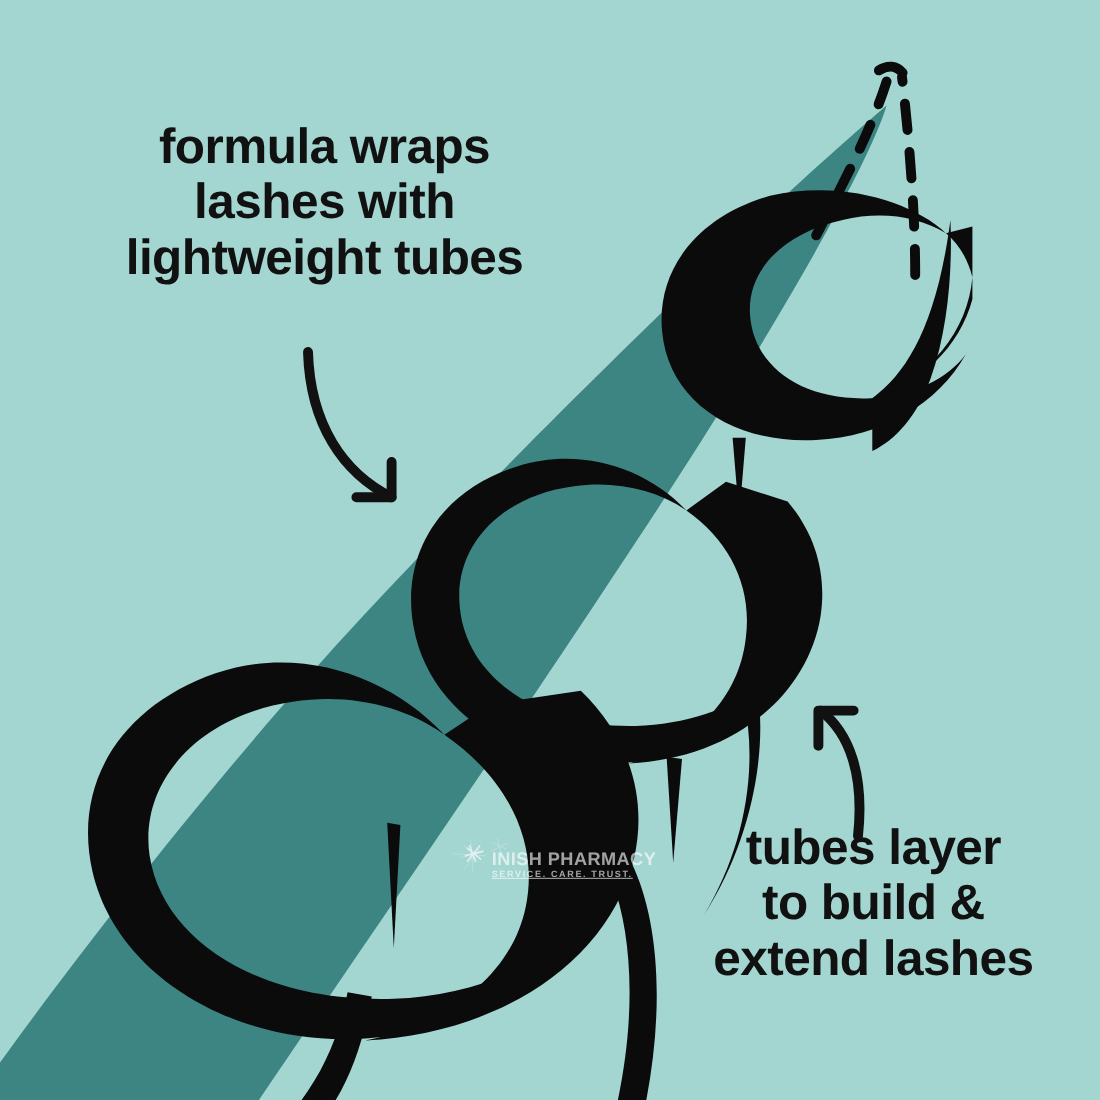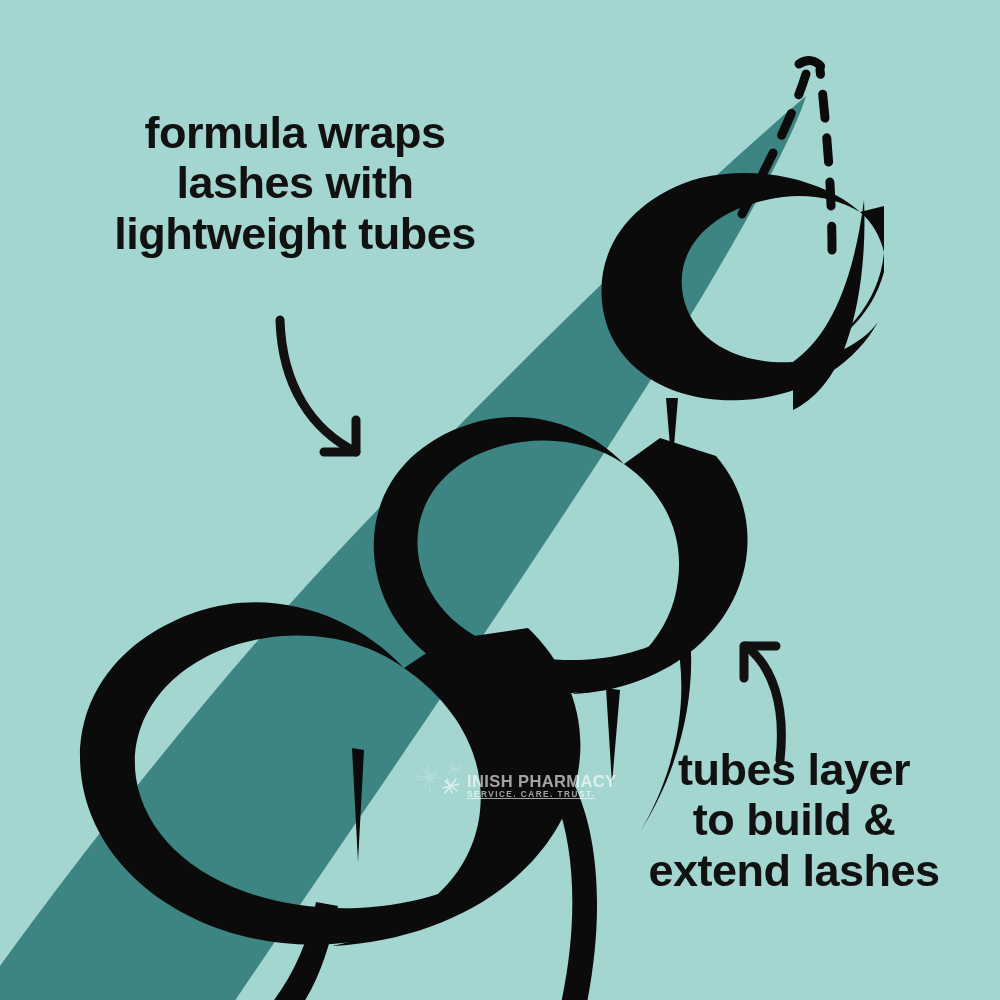--- a/index.html
+++ b/index.html
@@ -42,26 +42,25 @@
   }
   #caption-bottom {
     left: 608px;
     top: 745px;
     width: 372px;
     text-align: center;
     font-size: 45px;
   }
   #watermark {
     position: absolute;
-    left: 440px;
+    left: 420px;
     top: 765px;
     width: 190px;
     height: 42px;
     display: flex;
-    align-items: center;
     gap: 5px;
     opacity: 0.62;
     pointer-events: none;
   }
   #watermark .wm-mark {
     flex: 0 0 auto;
     width: 22px;
     height: 22px;
     position: relative;
   }

